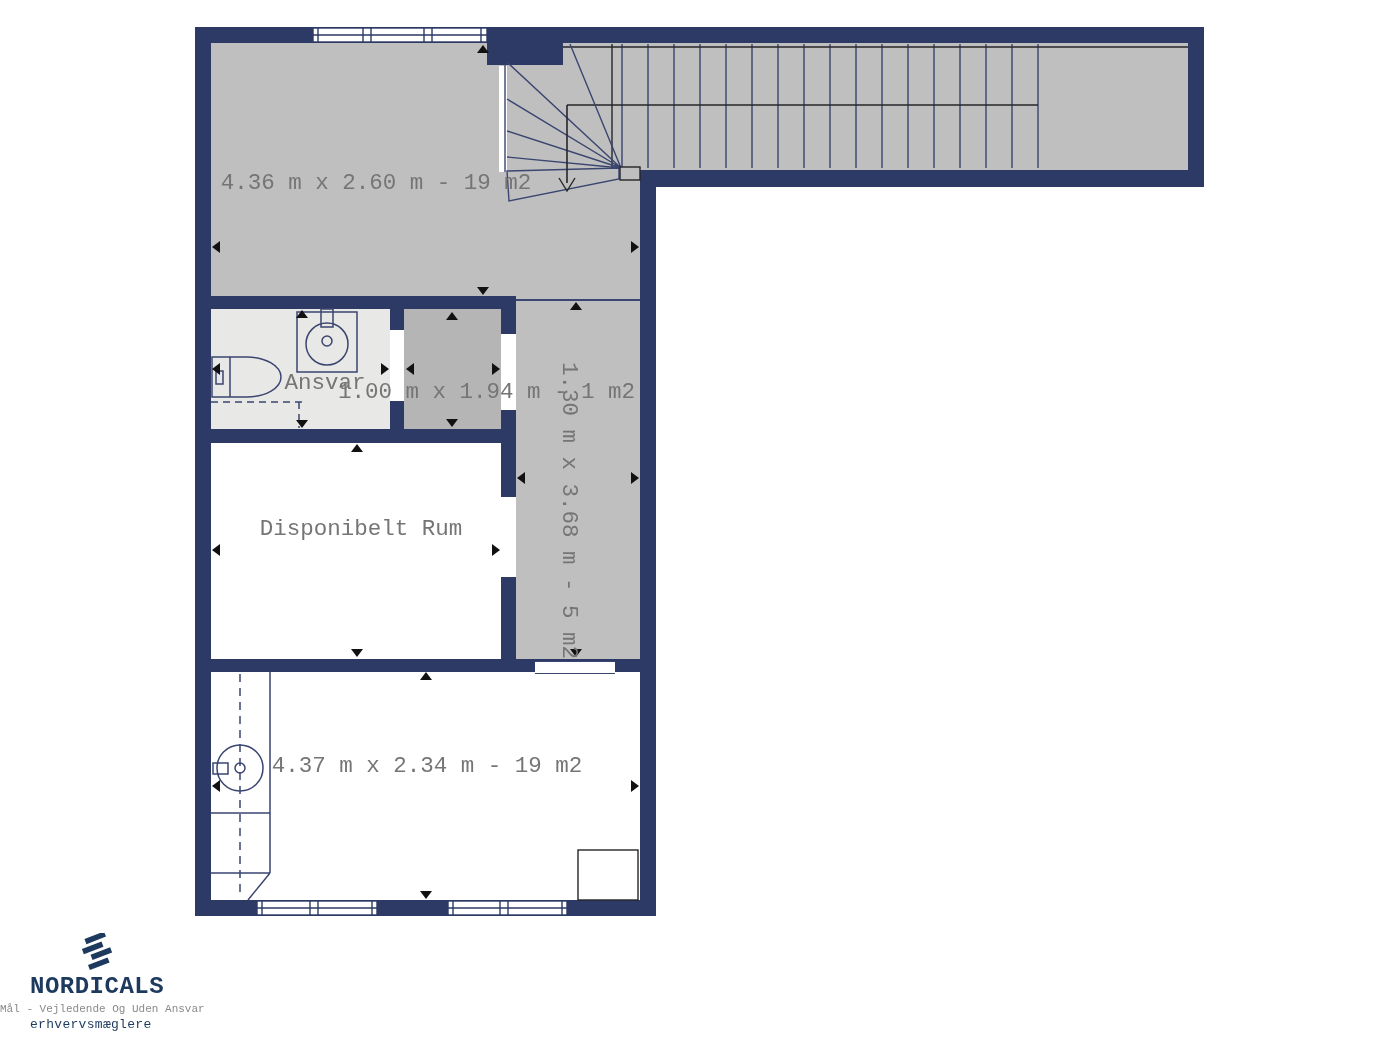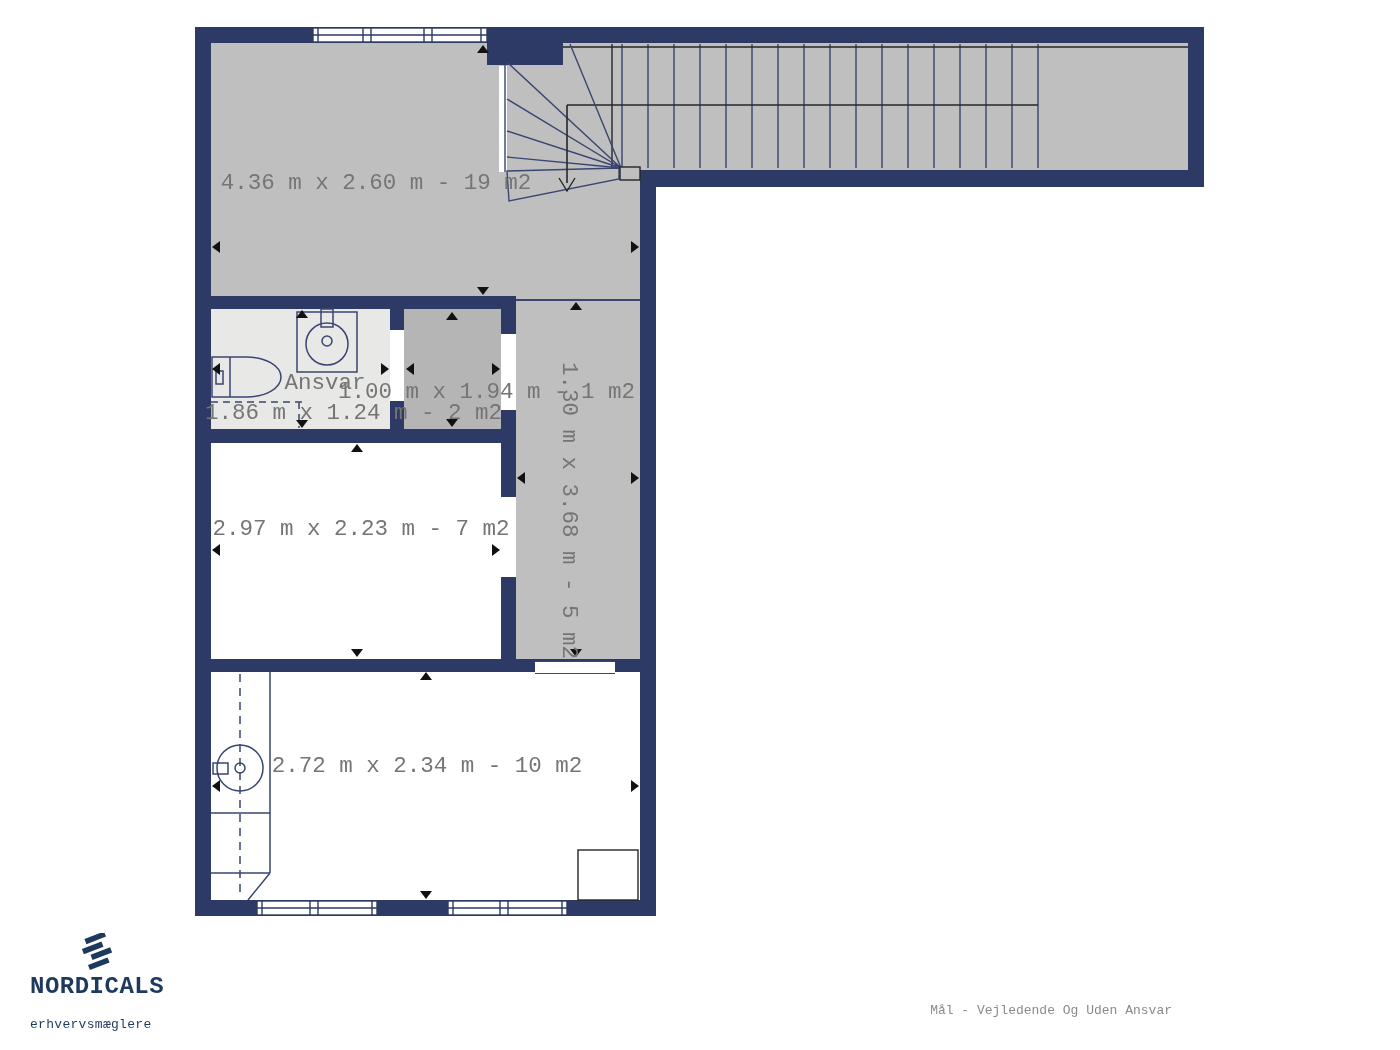--- a/index.html
+++ b/index.html
@@ -11,22 +11,22 @@
   .floor-light{background:var(--floor-light,#e8e8e6);}
   .floor-mid{background:var(--floor-mid,#b5b5b5);}
   .floor-white{background:#ffffff;}
   .opening{position:absolute;background:#ffffff;}
   .sep-line{position:absolute;background:var(--line-blue,#3a4570);}
   .overlay{position:absolute;left:0;top:0;width:1400px;height:1050px;pointer-events:none;}
   .label{position:absolute;color:var(--text-gray,#757575);font-size:22.5px;line-height:30px;
          text-align:center;white-space:nowrap;}
   .label-vertical{position:absolute;color:var(--text-gray,#757575);font-size:22.5px;
          writing-mode:vertical-rl;text-orientation:mixed;text-align:center;white-space:nowrap;}
-  .footer-note{position:absolute;left:0;top:1003px;width:1172px;text-align:right;
-         color:var(--footer-gray,#8a8a8a);font-size:13px;}
+  .footer-note{position:absolute;left:0;top:1003px;width:1172px;text-align:left;
+         color:var(--footer-gray,#8a8a8a);font-size:11px;}
   .logo{position:absolute;left:30px;top:933px;width:135px;text-align:left;}
   .logo-mark{display:block;margin:0 auto 2px auto;}
   .logo-name{color:var(--brand-navy,#1d3a5e);font-weight:700;font-size:24px;letter-spacing:0.5px;}
   .logo-tagline{color:var(--brand-navy,#1d3a5e);font-size:13px;margin-top:17px;letter-spacing:0.3px;}
 </style>
 </head>
 <body>
 
 <div class="stage">
 
@@ -141,37 +141,36 @@
       <path d="M639,786l-8,-6v12z"></path>
     </g>
   </svg>
 
   <div class="label" style="left:211px;top:168px;width:330px;">
     <div>4.36 m x 2.60 m - 19 m2</div>
   </div>
 
   <div class="label" style="left:205px;top:368px;width:240px;">
     <div>Ansvar</div>
-    <div>1.86 m x 1.24 m - 2 m2</div>
   </div>
 
   <div class="label" style="left:338px;top:377px;width:230px;">
     <div>1.00 m x 1.94 m - 1 m2</div>
   </div>
 
   <div class="label-vertical" style="left:556px;top:362px;height:242px;">
     <span>1.30 m x 3.68 m - 5 m2</span>
   </div>
 
   <div class="label" style="left:211px;top:514px;width:300px;">
-    <div>2.97 m x 2.23 m - 7 m2</div>
+    <div>Disponibelt Rum</div>
   </div>
 
   <div class="label" style="left:247px;top:751px;width:360px;">
-    <div>2.72 m x 2.34 m - 10 m2</div>
+    <div>4.37 m x 2.34 m - 19 m2</div>
   </div>
 
   <div class="logo">
     <svg class="logo-mark" width="36" height="38" viewBox="0 0 36 38">
       <g transform="rotate(-21 18 19)" fill="var(--brand-navy,#1d3a5e)">
         <rect x="10" y="2" width="21" height="5.5"></rect>
         <rect x="4" y="10.5" width="21" height="5.5"></rect>
         <rect x="10" y="19" width="21" height="5.5"></rect>
         <rect x="4" y="27.5" width="21" height="5.5"></rect>
       </g>

